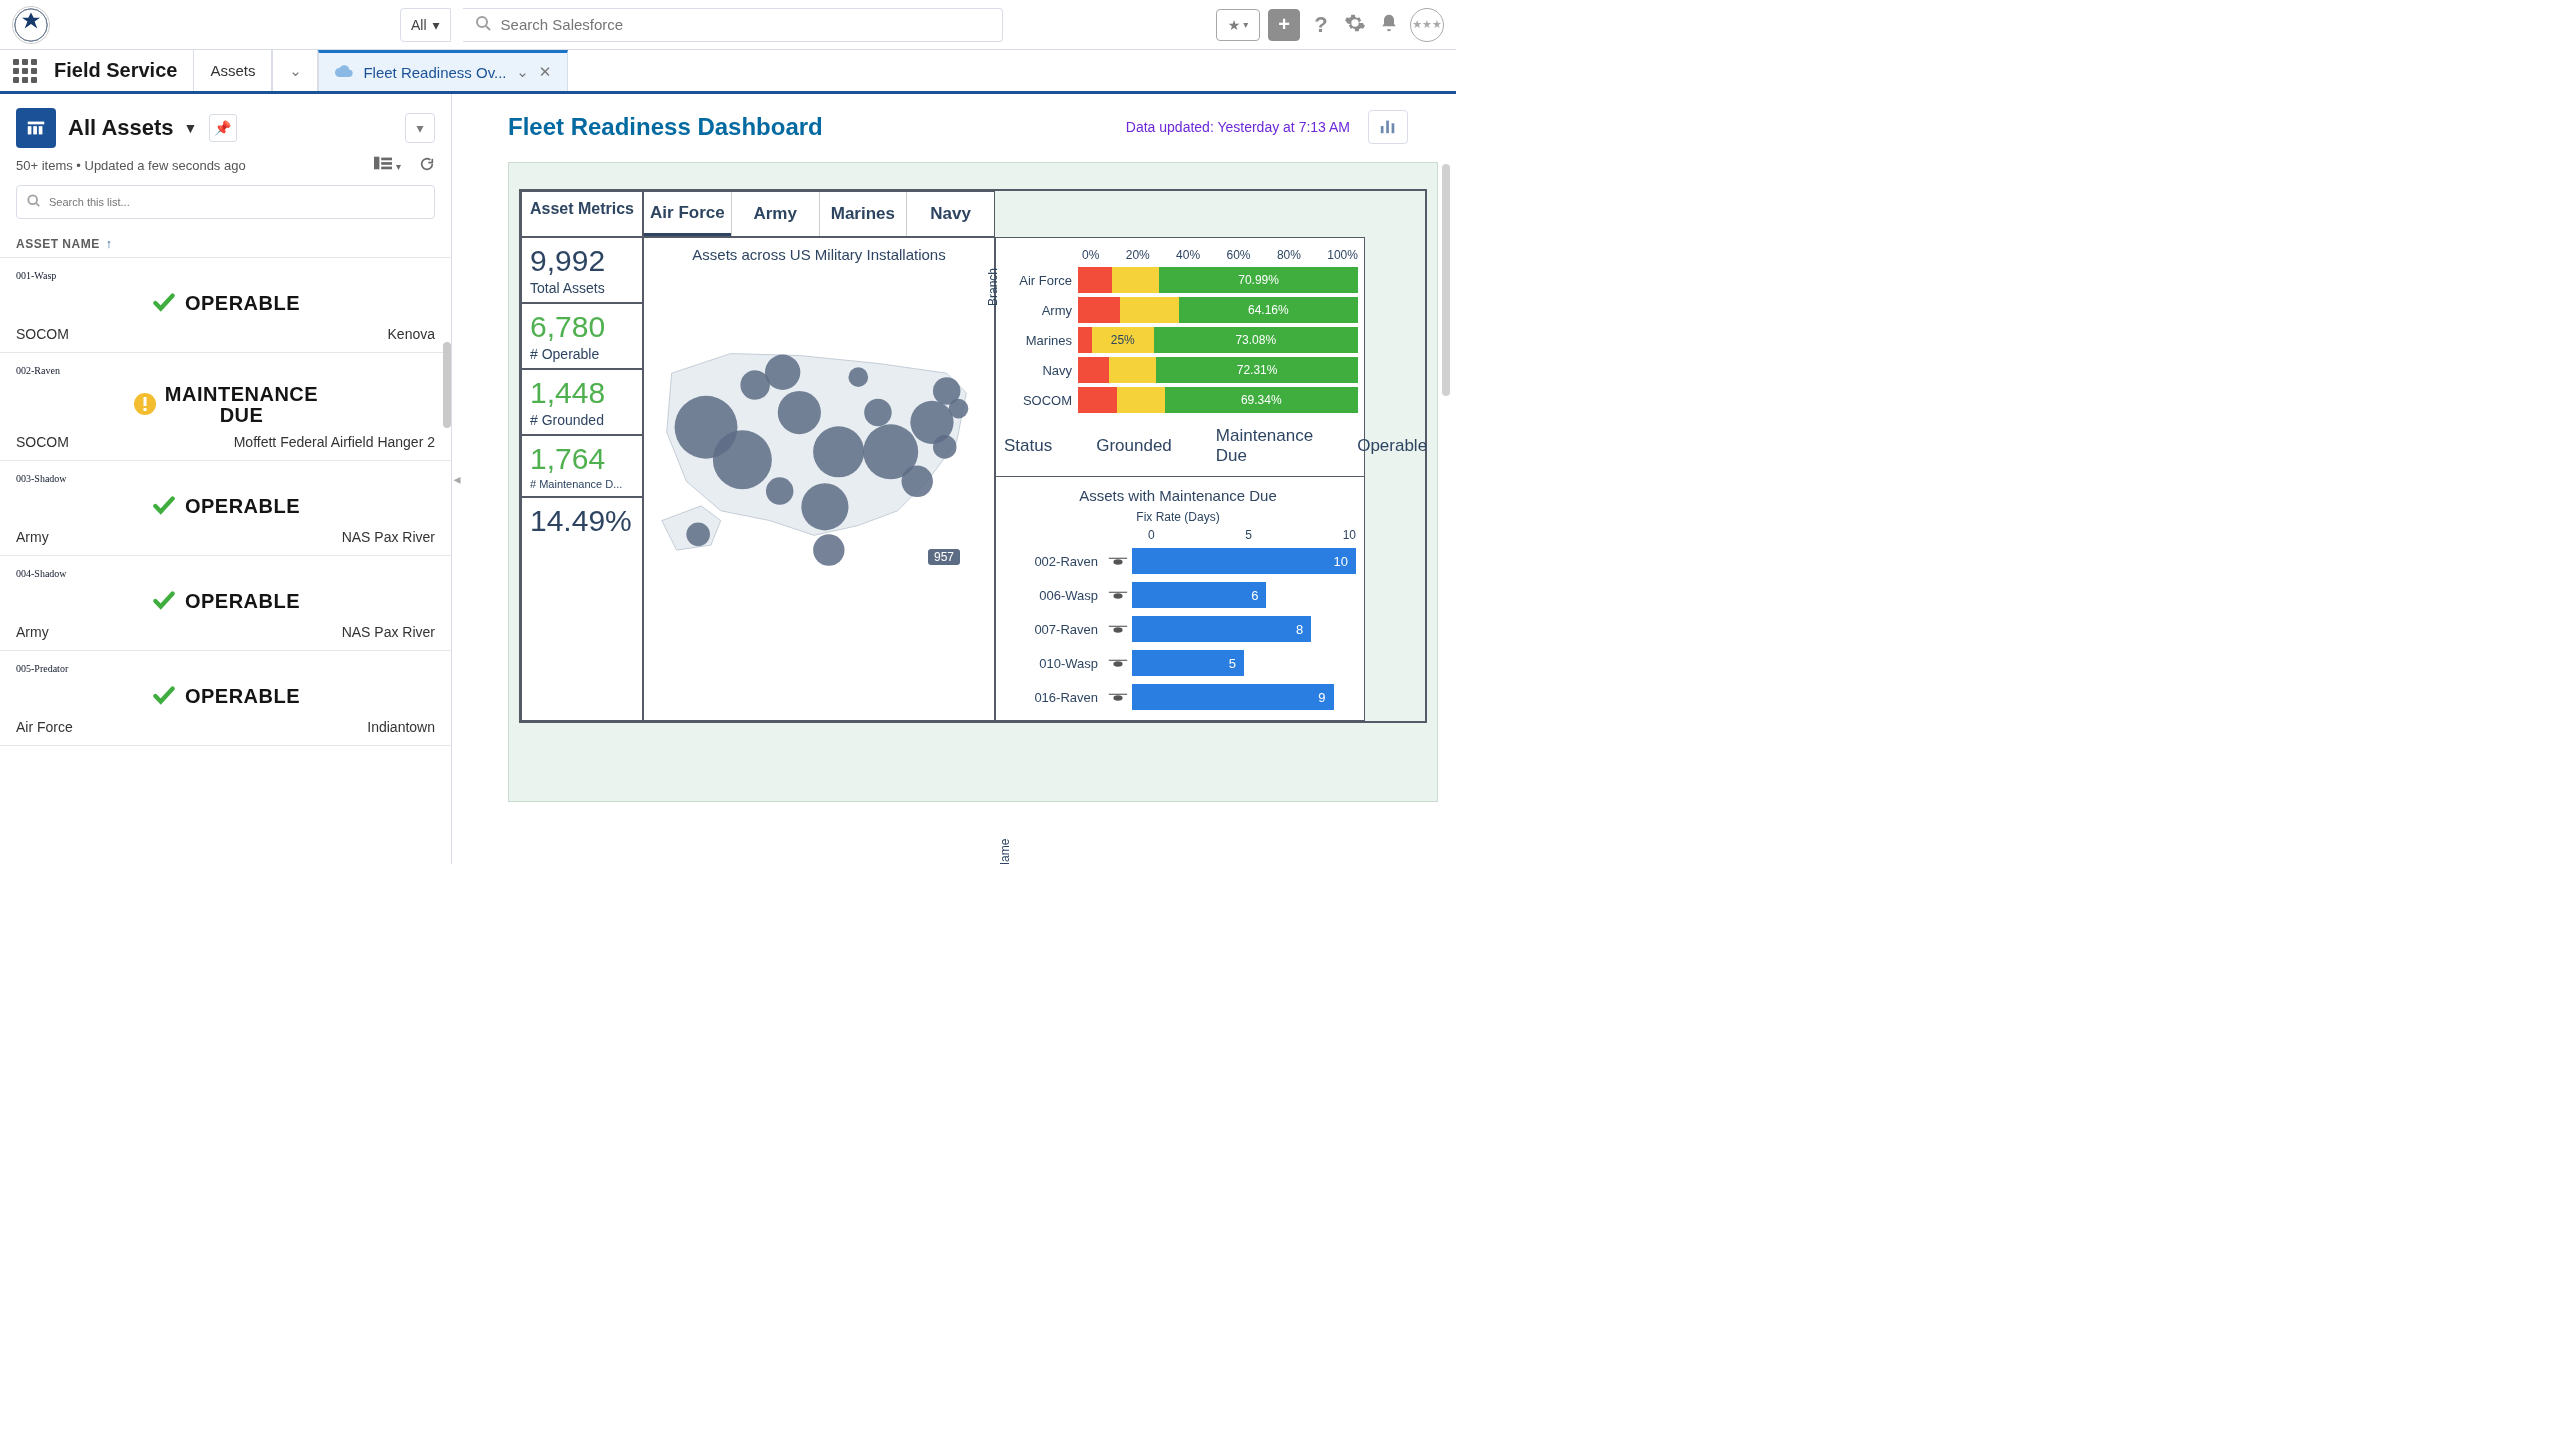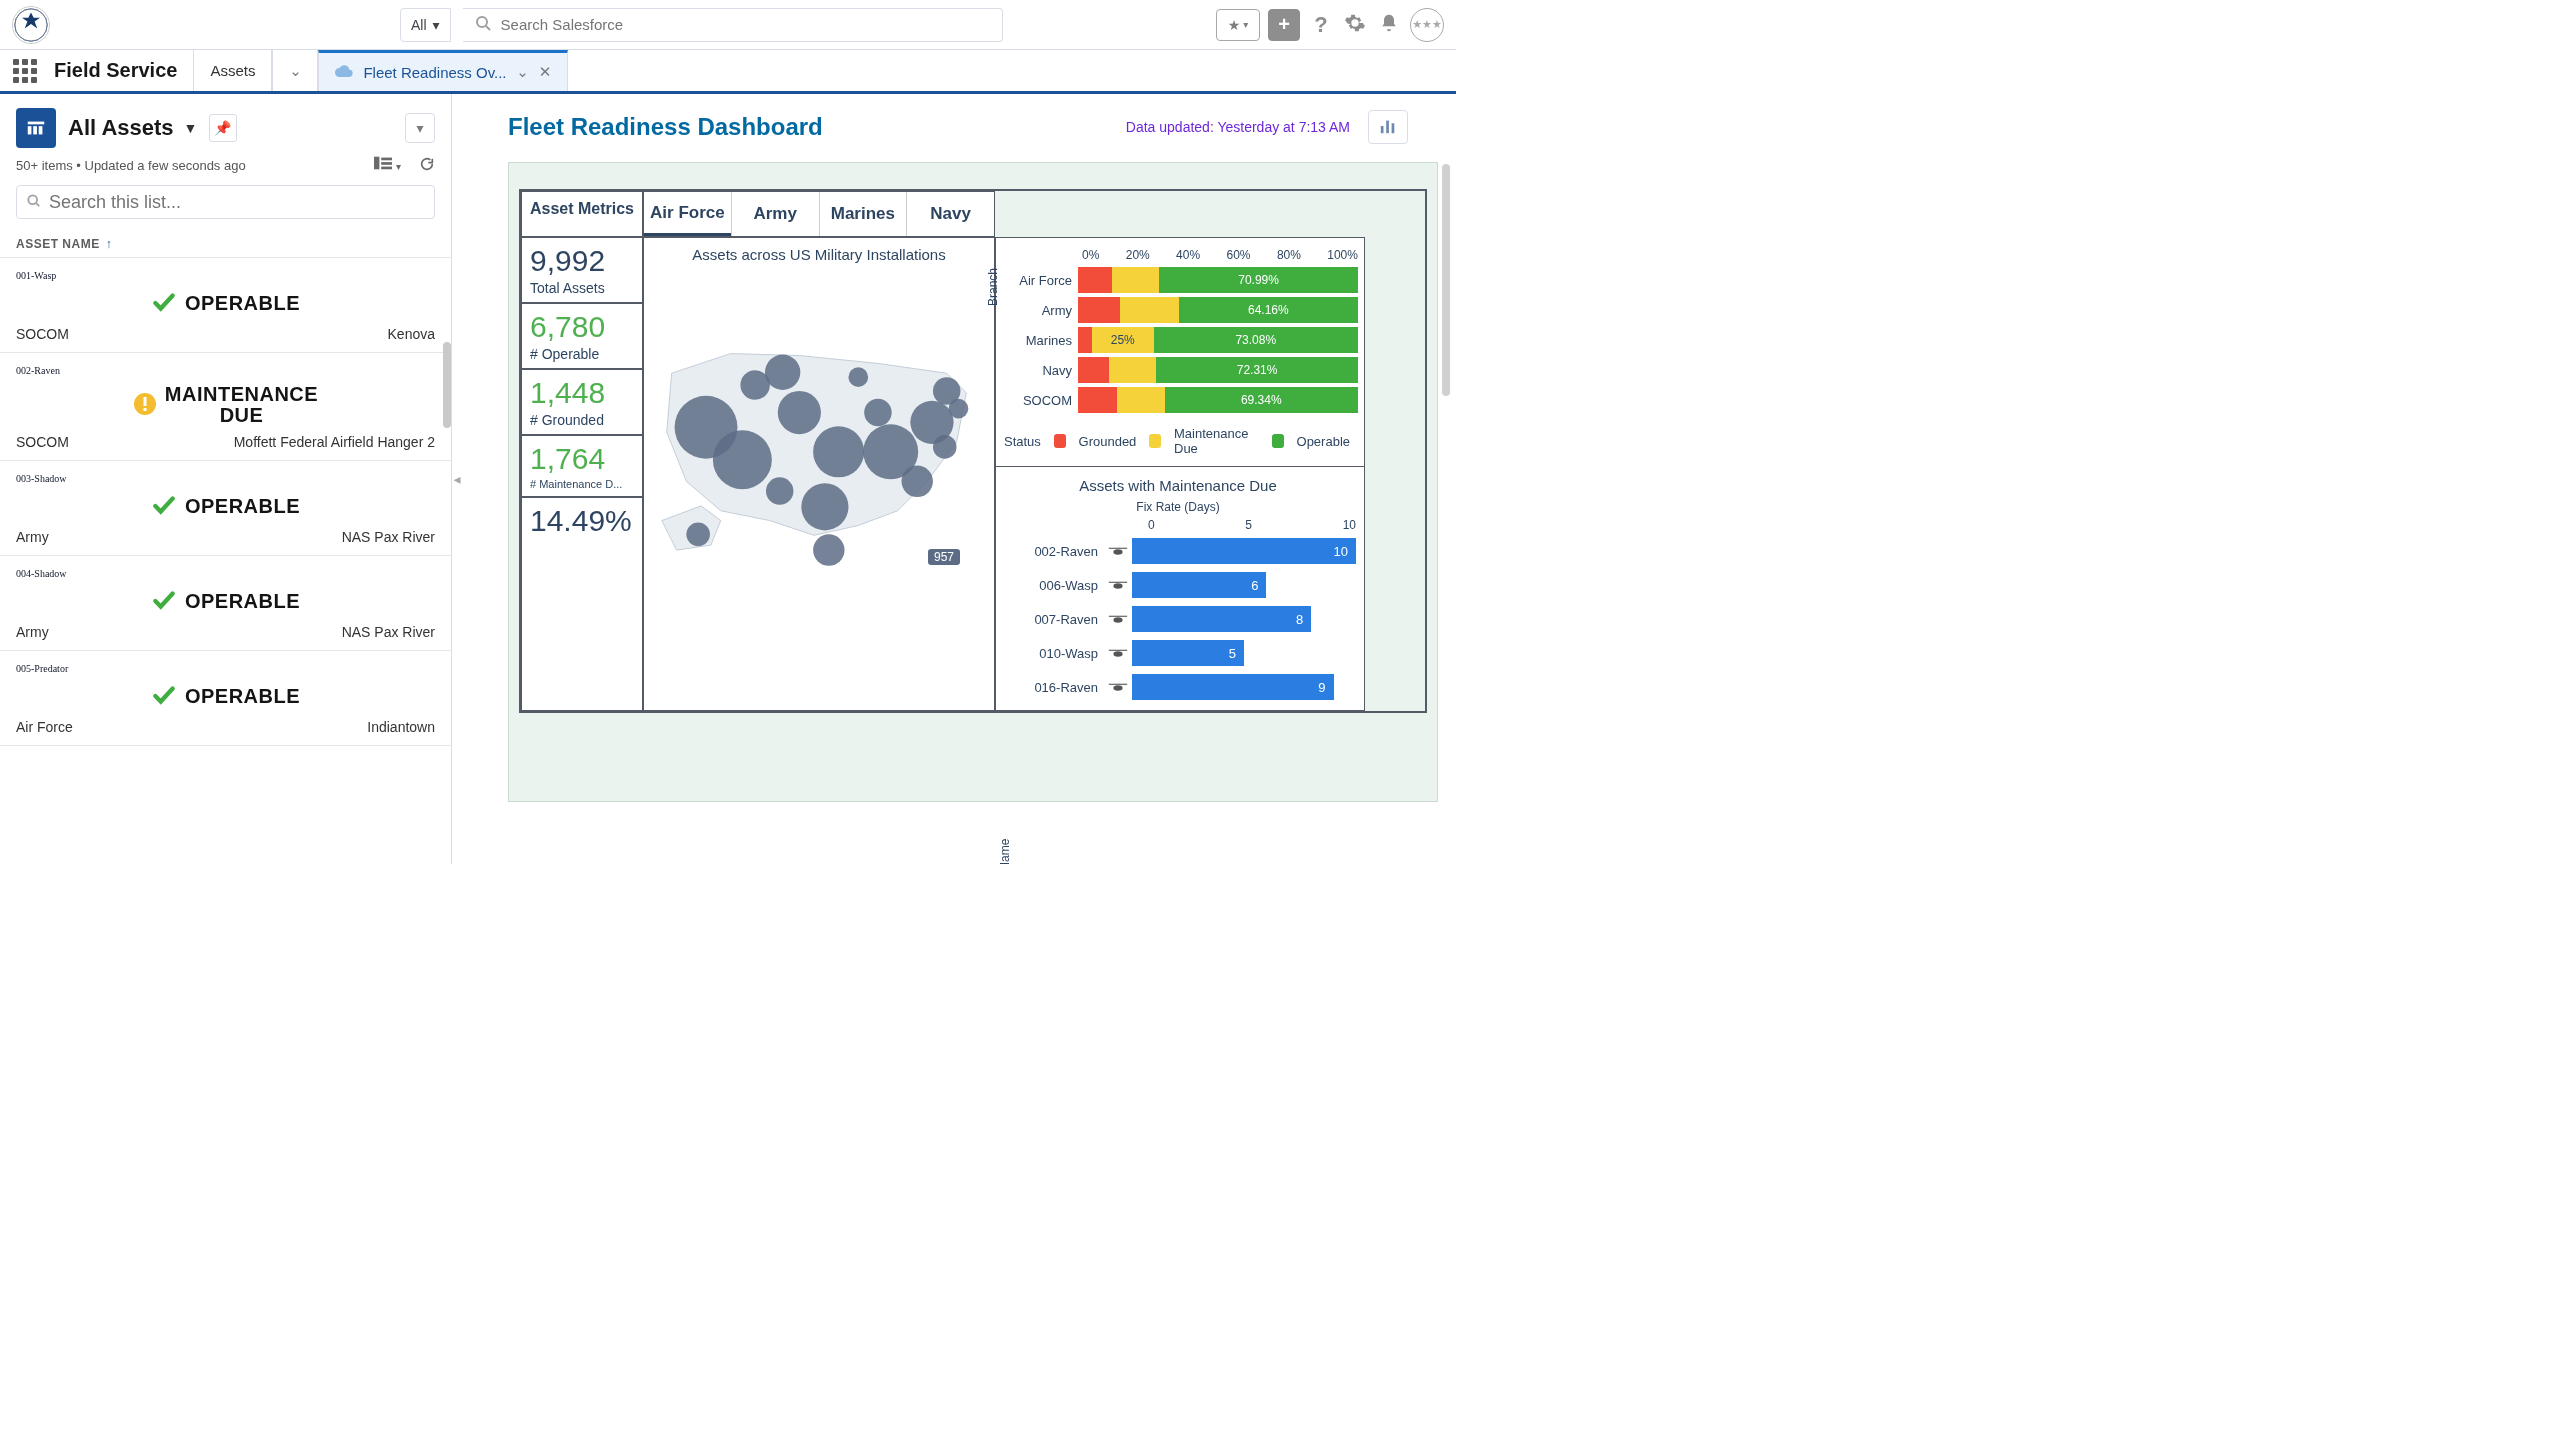--- a/index.html
+++ b/index.html
@@ -78,21 +78,21 @@
     display:flex;align-items:center;justify-content:center;color:#fff;}
   .sb-title { font-size:22px;font-weight:700;display:flex;align-items:center;gap:10px;}
   .sb-title .caret{ font-size:14px;color:#333;}
   .pin { width:28px;height:28px;border:1px solid #d8dde6;border-radius:3px;
     display:flex;align-items:center;justify-content:center;color:#7a7a7a;}
   .sb-actions { margin-left:auto; display:flex; gap:8px; align-items:center;}
   .sb-meta { padding:0 16px 10px 16px; color:#555; font-size:13px; display:flex; align-items:center; }
   .sb-meta .tools { margin-left:auto; display:flex; gap:18px; color:#6a6a6a; }
   .sb-search { margin:0 16px 12px 16px; }
   .sb-search-inner { border:1px solid #d8dde6;border-radius:4px;height:34px;display:flex;align-items:center;padding:0 10px;gap:8px;}
-  .sb-search-inner input{ border:none;outline:none;font-size:18px;color:#4d7c0f;width:100%; }
+  .sb-search-inner input{ border:none;outline:none;font-size:11px;color:#4d7c0f;width:100%; }
   .col-head { padding:6px 16px; color:#5d5d5d; font-size:12px; letter-spacing:0.5px; font-weight:700;}
   .col-head .arrow { color:#1b5297; margin-left:6px;}
   .asset-list { overflow:hidden; border-top:1px solid #e7e7e7; }
   .asset-row { border-bottom:1px solid #e7e7e7; padding:12px 16px 10px 16px;}
   .asset-name { font-size:10px; color:#0f172a; margin-bottom:8px;font-family:Liberation Serif, serif;}
   .status-line { display:flex;align-items:center;justify-content:center;gap:8px;margin-bottom:8px;}
   .status-line .txt { font-size:20px;font-weight:800;letter-spacing:0.5px;color:#141414;}
   .status-line.maint .txt{ text-align:center; line-height:1.05;}
   .asset-sub { display:flex;justify-content:space-between;color:#333;font-size:14px;}
   .sb-scroll { position:absolute; right:0; top:248px; width:8px; height:86px; background:#c9c9c9; border-radius:4px;}
@@ -143,21 +143,21 @@
   .stack-rows { position:relative; }
   .stack-row { display:flex; align-items:center; height:28px; margin-bottom:2px;}
   .stack-row .lbl { width:78px; text-align:right; font-size:13px;color:#2e4562;padding-right:6px;}
   .bar { flex:1; display:flex; height:26px; }
   .seg { height:100%; display:flex;align-items:center;justify-content:center;color:#2e4562;font-size:12px;}
   .seg.red{background:#f24d3a;}
   .seg.yel{background:#f5d23a;}
   .seg.grn{background:#3fae3f;color:#fff;}
   .ylabel { position:absolute; left:-14px; top:50%; transform:rotate(-90deg) translateX(34px); transform-origin:left top;
     font-size:12px;color:#2e4562;}
-  .legend { display:flex;align-items:center;gap:13px;padding:10px 8px 4px 4px;font-size:13px;color:#2e4562;}
+  .legend { display:flex;align-items:center;gap:22px;padding:10px 8px 4px 4px;font-size:17px;color:#2e4562;}
   .legend .chip{width:14px;height:14px;border-radius:3px;}
   
   .maint-chart { padding:10px 8px 4px 4px; border-top:1px solid #555b66;}
   .maint-title { text-align:center;font-size:15px;color:#2e4562;margin-bottom:6px;}
   .maint-sub { text-align:center;font-size:12px;color:#2e4562;margin-bottom:4px;}
   .maint-ticks { display:flex;justify-content:space-between;font-size:12px;color:#2e4562;margin-left:148px;margin-bottom:4px;}
   .maint-row { display:flex;align-items:center;height:30px;margin-bottom:4px;}
   .maint-row .lbl{width:104px;text-align:right;font-size:13px;color:#2e4562;padding-right:6px;}
   .maint-row .icn{width:28px;display:flex;align-items:center;justify-content:center;}
   .maint-row .barwrap{flex:1;position:relative;height:26px;}

